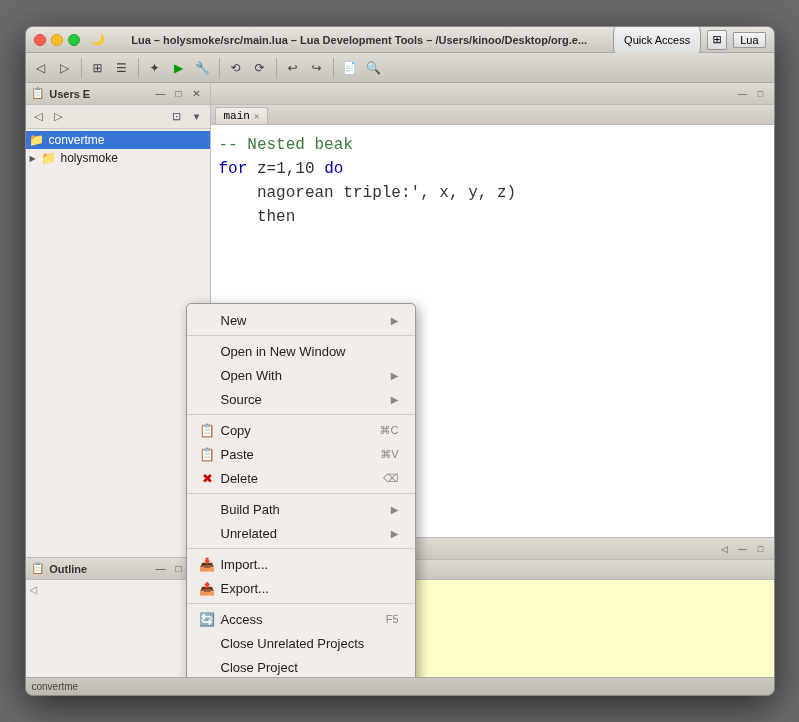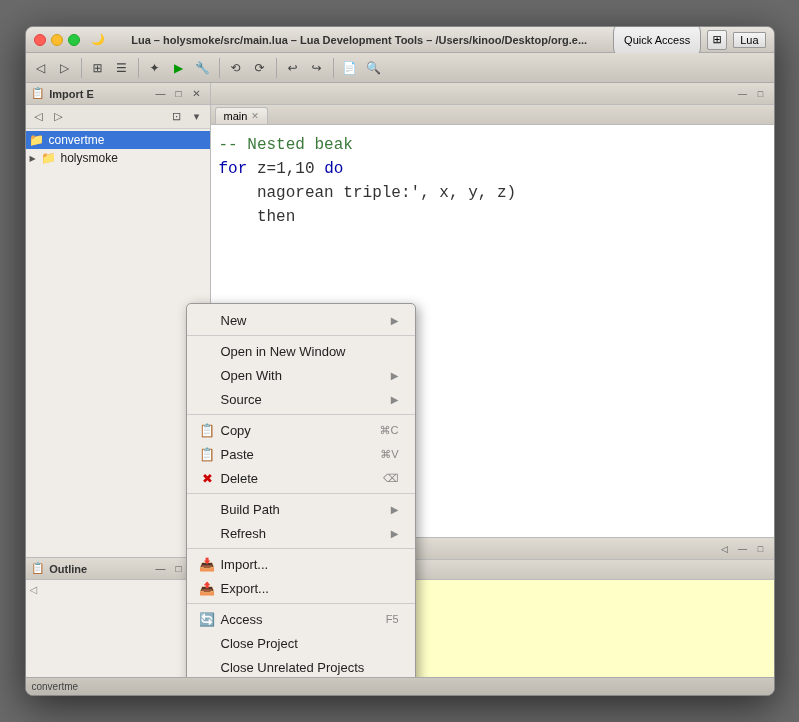--- a/index.html
+++ b/index.html
@@ -219,20 +219,21 @@
       background: linear-gradient(to bottom, #f0ede8, #ddd8d0);
       border: 1px solid #bbb;
       border-bottom: none;
       border-radius: 3px 3px 0 0;
       padding: 2px 8px;
       font-size: 11px;
       cursor: pointer;
       display: flex;
       align-items: center;
       gap: 4px;
+      font-family: Liberation Mono, monospace;
     }
     .tab-close { font-size: 9px; color: #888; cursor: pointer; }
     .editor-ctrl-btn {
       width: 14px;
       height: 14px;
       display: flex;
       align-items: center;
       justify-content: center;
       font-size: 9px;
       cursor: pointer;
@@ -388,21 +389,21 @@
     <div class="toolbar-separator"></div>
     <div class="toolbar-btn">📄</div>
     <div class="toolbar-btn">🔍</div>
   </div>
 
   <div class="main-layout" style="position:relative;">
 
     <div class="left-panel">
       <div class="panel-header">
         <span>📋</span>
-        <span class="panel-header-title">Import E</span>
+        <span class="panel-header-title">Users E</span>
         <div class="panel-header-btn">—</div>
         <div class="panel-header-btn">□</div>
         <div class="panel-header-btn">✕</div>
       </div>
       <div class="panel-toolbar">
         <div class="panel-tb-btn">◁</div>
         <div class="panel-tb-btn">▷</div>
         <div style="flex:1;"></div>
         <div class="panel-tb-btn">⊡</div>
         <div class="panel-tb-btn">▾</div>
@@ -529,21 +530,21 @@
         <div class="menu-separator"></div>
 
         <div class="menu-item">
           <span class="menu-item-icon"></span>
           <span class="menu-item-label">Build Path</span>
           <span class="menu-item-arrow">▶</span>
         </div>
 
         <div class="menu-item">
           <span class="menu-item-icon"></span>
-          <span class="menu-item-label">Refresh</span>
+          <span class="menu-item-label">Unrelated</span>
           <span class="menu-item-arrow">▶</span>
         </div>
         <div class="menu-separator"></div>
 
         <div class="menu-item">
           <span class="menu-item-icon import-icon">📥</span>
           <span class="menu-item-label">Import...</span>
         </div>
 
         <div class="menu-item">
@@ -553,26 +554,26 @@
         <div class="menu-separator"></div>
 
         <div class="menu-item">
           <span class="menu-item-icon import-icon">🔄</span>
           <span class="menu-item-label">Access</span>
           <span class="menu-item-shortcut">F5</span>
         </div>
 
         <div class="menu-item">
           <span class="menu-item-icon"></span>
+          <span class="menu-item-label">Close Unrelated Projects</span>
+        </div>
+
+        <div class="menu-item">
+          <span class="menu-item-icon"></span>
           <span class="menu-item-label">Close Project</span>
-        </div>
-
-        <div class="menu-item">
-          <span class="menu-item-icon"></span>
-          <span class="menu-item-label">Close Unrelated Projects</span>
         </div>
         <div class="menu-separator"></div>
 
         <div class="menu-item">
           <span class="menu-item-icon"></span>
           <span class="menu-item-label">Tools As</span>
           <span class="menu-item-arrow">▶</span>
         </div>
 
       </div>

